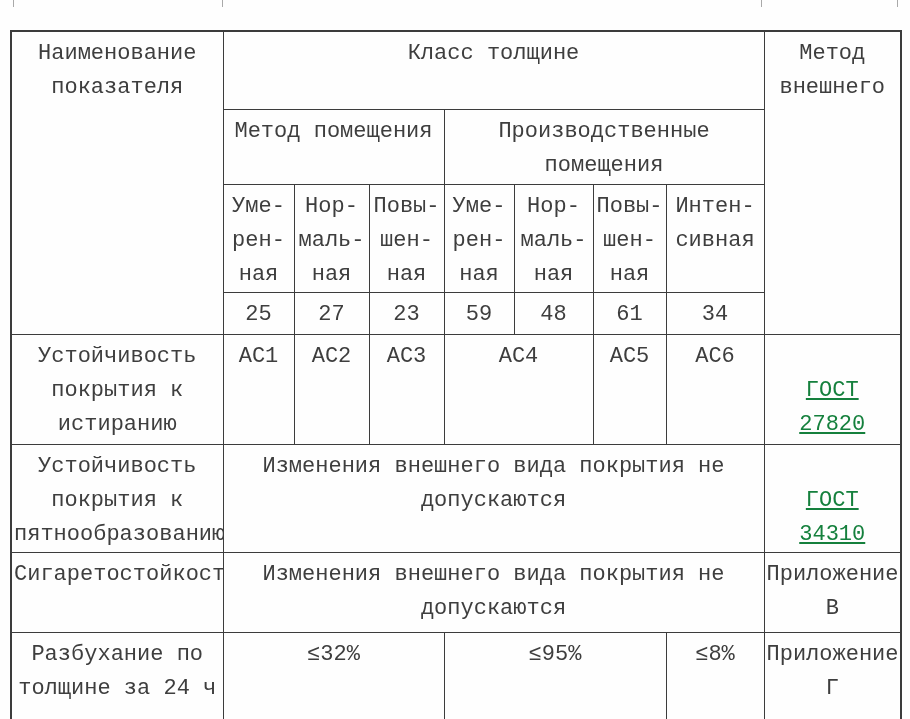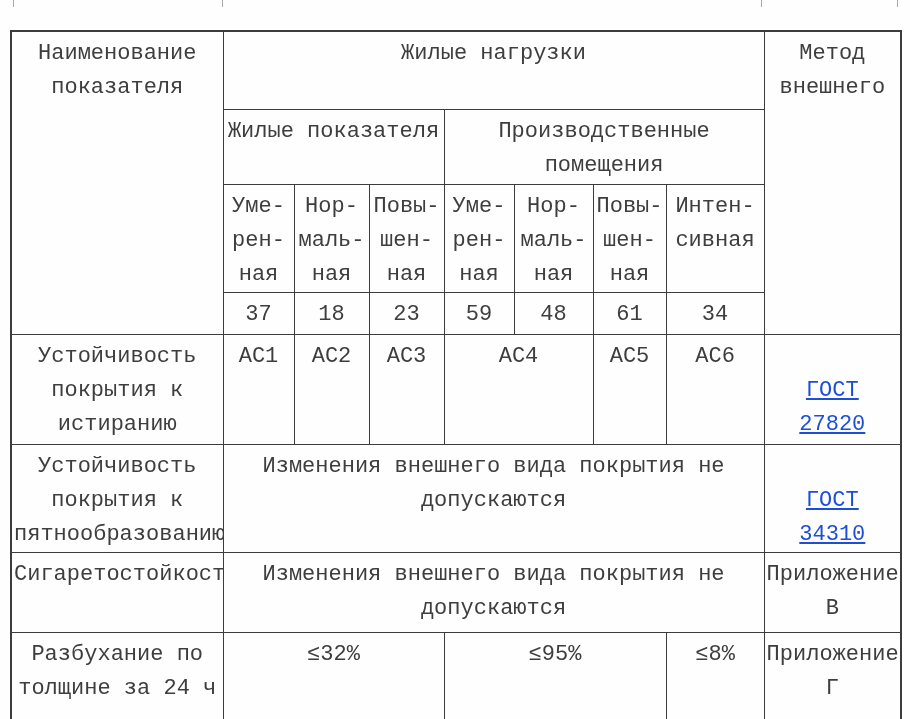--- a/index.html
+++ b/index.html
@@ -60,21 +60,21 @@
   tr.dr2 { height: 105px; }
   tr.dr3 { height: 80px; padding-left: 32px; }
   tr.dr4 { height: 100px; }
 
   td.indicator {
     text-align: left;
     padding-left: 14px;
     padding-right: 8px;
   }
   a.gost-link {
-    color: #1d4ed8;
+    color: #15803d;
     text-decoration: underline;
     cursor: pointer;
   }
 </style>
 </head>
 <body>
 
 <div class="page">
 
   <div class="stub s1"></div>
@@ -92,26 +92,26 @@
       <col style="width:79px">
       <col style="width:73px">
       <col style="width:98px">
       <col style="width:137px">
     </colgroup>
 
     <tbody>
         <tr class="hr1">
       <th rowspan="4">Наименование
 показателя</th>
-      <th colspan="7">Жилые нагрузки</th>
+      <th colspan="7">Класс толщине</th>
       <th rowspan="4">Метод
 внешнего</th>
     </tr>
     <tr class="hr2">
-      <th colspan="3">Жилые показателя</th>
+      <th colspan="3">Метод помещения</th>
       <th colspan="4">Производственные
 помещения</th>
     </tr>
     <tr class="hr3">
       <th>Уме-
 рен-
 ная</th>
       <th>Нор-
 маль-
 ная</th>
@@ -124,22 +124,22 @@
       <th>Нор-
 маль-
 ная</th>
       <th>Повы-
 шен-
 ная</th>
       <th>Интен-
 сивная</th>
     </tr>
     <tr class="hr4">
-      <th>37</th>
-      <th>18</th>
+      <th>25</th>
+      <th>27</th>
       <th>23</th>
       <th>59</th>
       <th>48</th>
       <th>61</th>
       <th>34</th>
     </tr>
 
     <tr class="dr1">
       <td class="indicator">Устойчивость
 покрытия к

